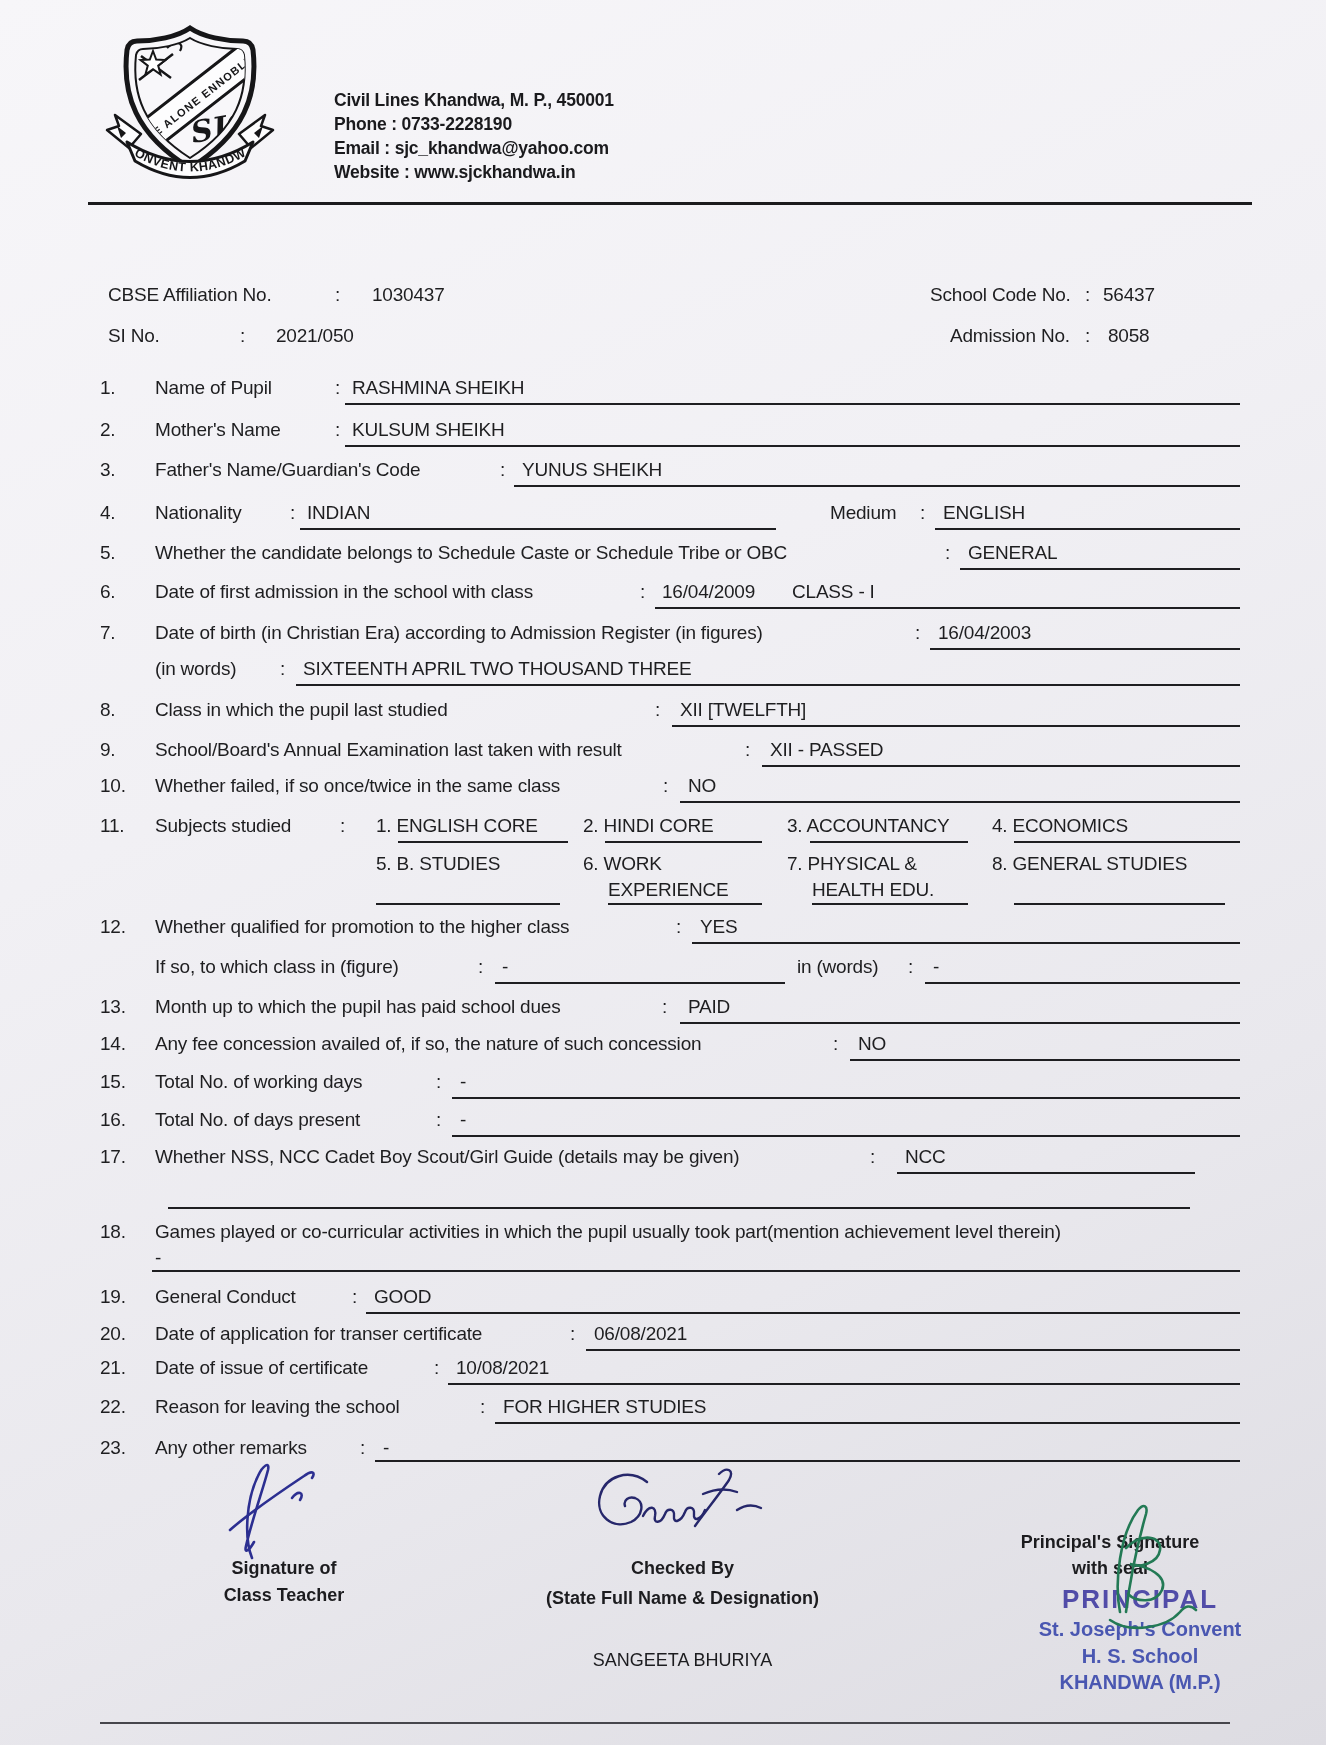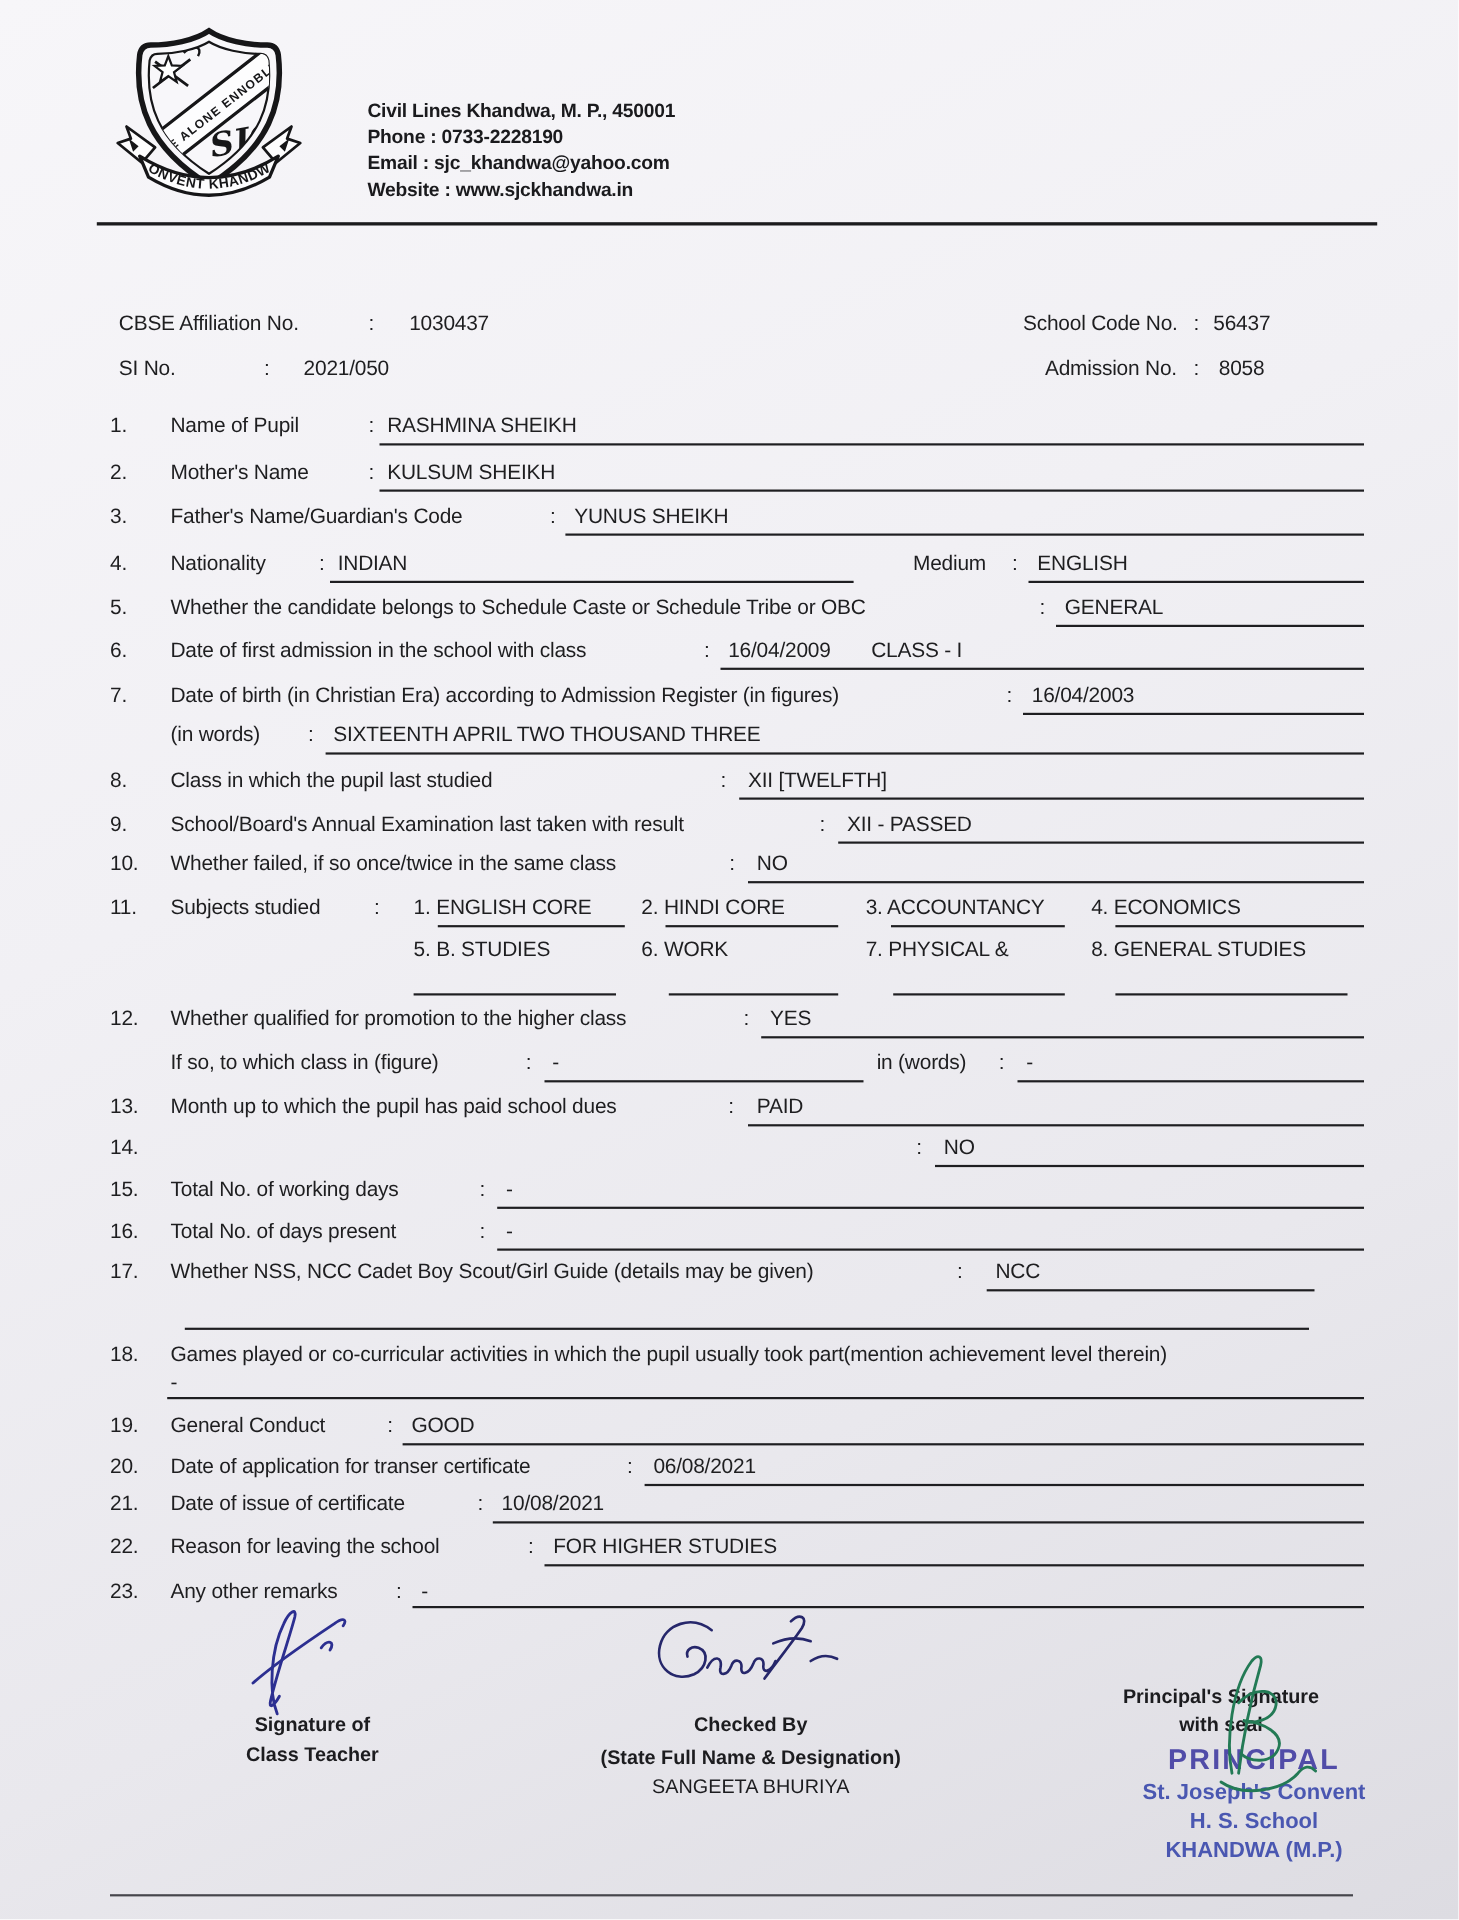--- a/index.html
+++ b/index.html
@@ -19,21 +19,21 @@
   .meta{font-size:19px;}
   .meta .val{font-weight:normal;}
   
   .r{position:absolute;left:0;top:0;width:1326px;height:26px;font-size:19px;letter-spacing:-0.2px;color:#1e1e20;}
   .r span,.r i{position:absolute;white-space:nowrap;font-style:normal;}
   .r .n{left:100px;}
   .r .l{left:155px;}
   .ln{position:absolute;height:2px;background:#1e1e21;}
   
   .cap{position:absolute;text-align:center;font-size:18px;font-weight:bold;color:#1c1c1f;white-space:nowrap;}
-  .capreg{font-weight:normal;}
+  .capreg{font-weight:normal;margin-top:36px;}
   .stamp-title{position:absolute;text-align:center;font-size:26px;font-weight:bold;letter-spacing:2px;color:#4540a3;opacity:.92;}
   .stamp-line{position:absolute;text-align:center;font-size:20px;font-weight:bold;color:#3a49ac;opacity:.9;}
   #bottom-rule{left:100px;top:1722px;width:1130px;height:2px;background:#46464c;}
   svg{overflow:visible;}
 </style>
 </head>
 <body>
 
 <div id="page">
 
@@ -196,20 +196,24 @@
   <div class="ln" style="top:841px;left:605px;width:157px"></div>
   <div class="ln" style="top:841px;left:810px;width:158px"></div>
   <div class="ln" style="top:841px;left:1014px;width:226px"></div>
 
   <div class="r" style="top:853px">
     <span style="left:376px">5. B. STUDIES</span>
     <span style="left:583px">6. WORK</span>
     <span style="left:787px">7. PHYSICAL &amp;</span>
     <span style="left:992px">8. GENERAL STUDIES</span>
   </div>
+  <div class="r" style="top:879px">
+    <span style="left:608px">EXPERIENCE</span>
+    <span style="left:812px">HEALTH EDU.</span>
+  </div>
   <div class="ln" style="top:903px;left:376px;width:184px"></div>
   <div class="ln" style="top:903px;left:608px;width:154px"></div>
   <div class="ln" style="top:903px;left:812px;width:156px"></div>
   <div class="ln" style="top:903px;left:1014px;width:211px"></div>
 
   <div class="r" style="top:916px">
     <span class="n">12.</span>
     <span class="l">Whether qualified for promotion to the higher class</span>
     <i style="left:676px">:</i>
     <span style="left:700px">YES</span>
@@ -230,20 +234,21 @@
   <div class="r" style="top:996px">
     <span class="n">13.</span>
     <span class="l">Month up to which the pupil has paid school dues</span>
     <i style="left:662px">:</i>
     <span style="left:688px">PAID</span>
   </div>
   <div class="ln" style="top:1022px;left:680px;width:560px"></div>
 
   <div class="r" style="top:1033px">
     <span class="n">14.</span>
+    <span class="l">Any fee concession availed of, if so, the nature of such concession</span>
     <i style="left:833px">:</i>
     <span style="left:858px">NO</span>
   </div>
   <div class="ln" style="top:1059px;left:850px;width:390px"></div>
 
   <div class="r" style="top:1071px">
     <span class="n">15.</span>
     <span class="l">Total No. of working days</span>
     <i style="left:436px">:</i>
     <span style="left:460px">-</span>

